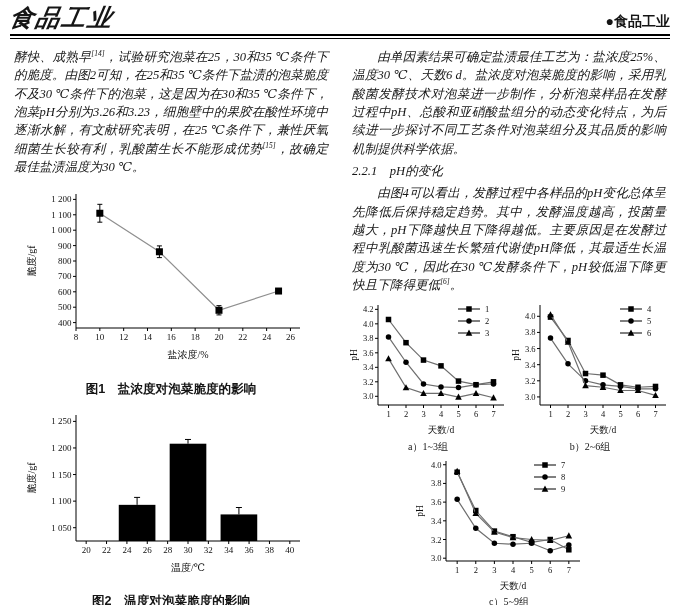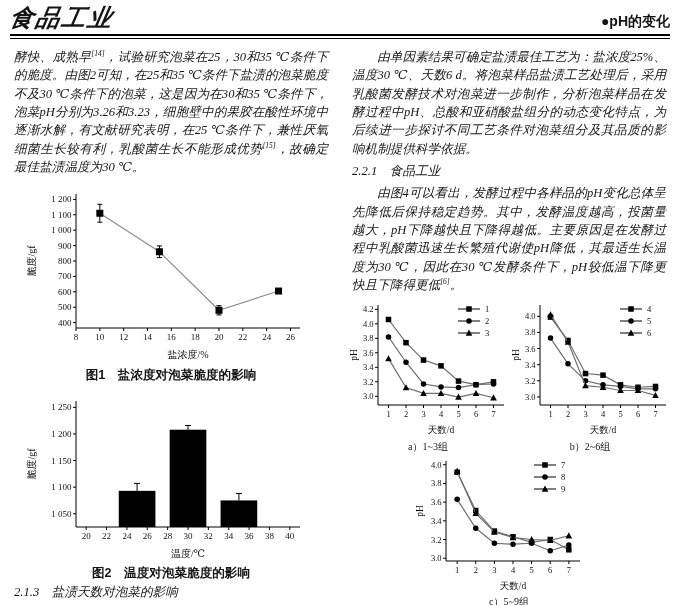--- a/index.html
+++ b/index.html
@@ -15,36 +15,36 @@
         margin-bottom:5px;}
   .columns{display:flex;gap:16px;}
   .col{width:324px;font-size:12.6px;line-height:18.35px;text-align:justify;}
   p{margin:4px;font-style:italic;}
   .indent{text-indent:2em;}
   sup{font-size:7.5px;line-height:0;}
   .figure{text-align:center;}
   .fig1-block{margin-top:12px;}
   .fig2-block{margin-top:9px;}
   .fig-caption{font-family:"Liberation Sans","DejaVu Sans",sans-serif;font-weight:bold;
-        font-size:12.6px;line-height:17px;margin-top:1px;}
+        font-size:12.6px;line-height:17px;margin-top:15px;}
   .heading{margin-top:1px;}
   .panels-row{display:flex;justify-content:space-between;margin-top:5px;}
   .panel{text-align:center;}
   .panel-caption{font-size:10px;line-height:12px;}
   .panel-c-wrap{display:flex;justify-content:center;margin-top:2px;}
   svg text{font-family:"Liberation Serif","DejaVu Serif",serif;}
 </style>
 </head>
 <body>
 
 <div class="page">
 
   <div class="header">
     <div class="logo">食品工业</div>
-    <div class="section-label">●pH的变化</div>
+    <div class="section-label">●食品工业</div>
   </div>
   <div class="rule"></div>
 
   <div class="columns">
 
     <div class="col">
       <p>酵快、成熟早<sup>[14]</sup>，试验研究泡菜在25，30和35 ℃条件下的脆度。由图2可知，在25和35 ℃条件下盐渍的泡菜脆度不及30 ℃条件下的泡菜，这是因为在30和35 ℃条件下，泡菜pH分别为3.26和3.23，细胞壁中的果胶在酸性环境中逐渐水解，有文献研究表明，在25 ℃条件下，兼性厌氧细菌生长较有利，乳酸菌生长不能形成优势<sup>[15]</sup>，故确定最佳盐渍温度为30 ℃。</p>
 
       <div class="figure fig1-block">
         <svg width="290" height="172">
@@ -158,22 +158,22 @@
             <line x1="209.9090909090909" y1="100.50632911392405" x2="215.9090909090909" y2="100.50632911392405" stroke="#000"></line>
           </svg>
         <div class="fig-caption">图2　温度对泡菜脆度的影响</div>
       </div>
 
       <p class="heading">2.1.3　盐渍天数对泡菜的影响</p>
       <p class="indent">一般当泡菜pH达3.2~3.6时，泡菜即为成熟<sup>[16]</sup>。盐</p>
     </div>
 
     <div class="col">
-      <p class="indent">由单因素结果可确定盐渍最佳工艺为：盐浓度25%、温度30 ℃、天数6 d。将泡菜样品盐渍工艺处理后，采用乳酸菌发酵技术对泡菜进一步制作，分析泡菜样品在发酵过程中pH、总酸和亚硝酸盐组分的动态变化特点，为后续进一步探讨不同工艺条件对泡菜组分及其品质的影响机制提供科学依据。</p>
-      <p class="heading">2.2.1　食品工业</p>
+      <p class="indent">由单因素结果可确定盐渍最佳工艺为：盐浓度25%、温度30 ℃、天数6 d。盐浓度对泡菜脆度的影响，采用乳酸菌发酵技术对泡菜进一步制作，分析泡菜样品在发酵过程中pH、总酸和亚硝酸盐组分的动态变化特点，为后续进一步探讨不同工艺条件对泡菜组分及其品质的影响机制提供科学依据。</p>
+      <p class="heading">2.2.1　pH的变化</p>
       <p class="indent">由图4可以看出，发酵过程中各样品的pH变化总体呈先降低后保持稳定趋势。其中，发酵温度越高，投菌量越大，pH下降越快且下降得越低。主要原因是在发酵过程中乳酸菌迅速生长繁殖代谢使pH降低，其最适生长温度为30 ℃，因此在30 ℃发酵条件下，pH较低温下降更快且下降得更低<sup>[6]</sup>。</p>
 
       <div class="panels-row">
         <div class="panel">
           <svg width="160" height="136">
               <path d="M30 6 L30 106 L156 106" stroke="#000" fill="none" stroke-width="1"></path>
               <line x1="27" y1="97.30434782608695" x2="30" y2="97.30434782608695" stroke="#000"></line>
               <text x="25.5" y="100.30434782608695" font-size="8.5" text-anchor="end" fill="#111">3.0</text>
               <line x1="27" y1="82.81159420289852" x2="30" y2="82.81159420289852" stroke="#000"></line>
               <text x="25.5" y="85.81159420289852" font-size="8.5" text-anchor="end" fill="#111">3.2</text>

